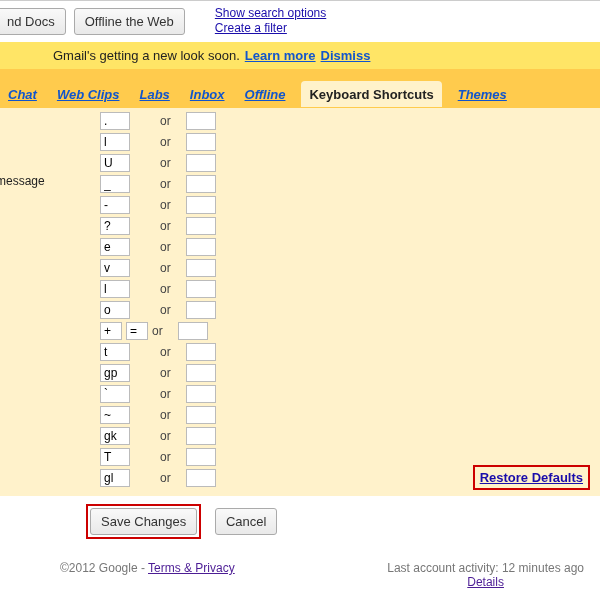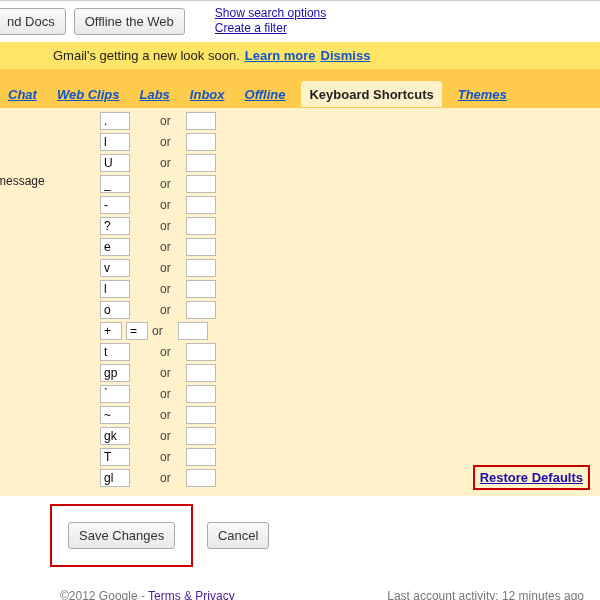--- a/index.html
+++ b/index.html
@@ -123,21 +123,22 @@
   .restore a { font-weight: bold; color: #1a0dab; }
 
   .savebar {
     padding: 7px 0 8px 50px;
     border-top: 1px solid transparent;
     background: #fff;
   }
   .savebox {
     display: inline-block;
     border: 2px solid #c00;
-    padding: 16px;
+    padding: 2px;
+    margin-left: 36px;
   }
 
   .footer {
     display: flex;
     justify-content: space-between;
     padding: 14px 16px 0 60px;
     font-size: 12px;
     color: #777;
   }
   .footer a { color: #4c1d95; text-align: center; }

